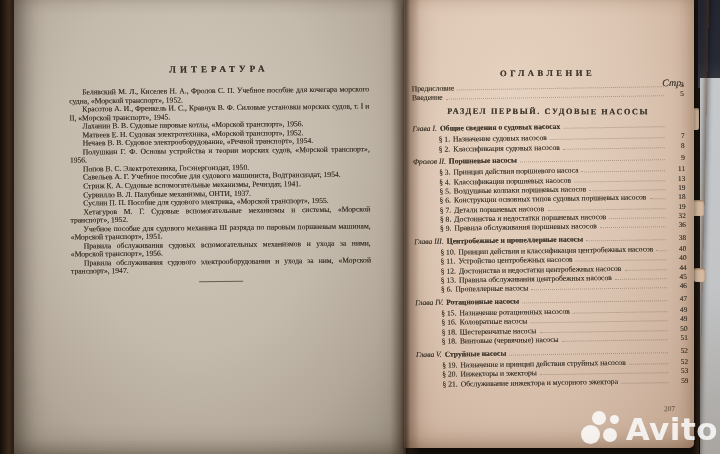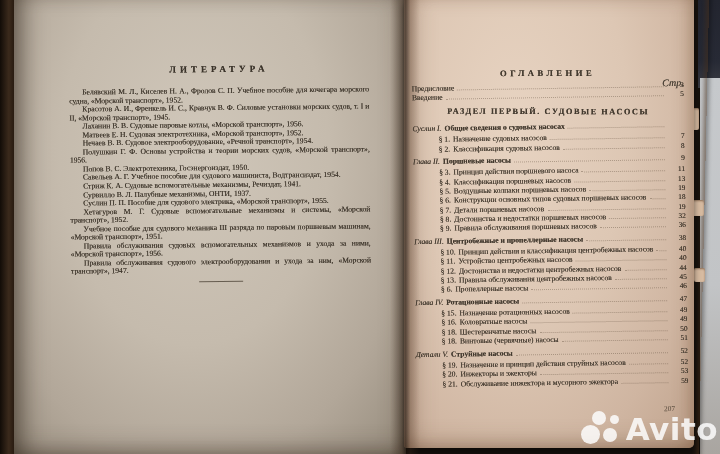--- a/index.html
+++ b/index.html
@@ -188,39 +188,39 @@
       <div class="front-row" data-name="toc-row">
         <span class="f-label" data-name="toc-entry-label">Введение</span>
         <span class="leader" data-name="dot-leader"></span>
         <span class="pg" data-name="toc-page-number">5</span>
       </div>
     </div>
 
     <div class="section-heading" data-name="part-heading">РАЗДЕЛ ПЕРВЫЙ. СУДОВЫЕ НАСОСЫ</div>
 
     <div class="toc-row chapter" data-name="toc-chapter-row">
-      <span class="label" data-name="chapter-label">Суслин I.</span>
+      <span class="label" data-name="chapter-label">Глава I.</span>
       <span class="title" data-name="chapter-title">Общие сведения о судовых насосах</span>
       <span class="leader" data-name="dot-leader"></span>
       <span class="pg" data-name="toc-page-number"></span>
     </div>
     <div class="toc-row section" data-name="toc-section-row">
       <span class="label" data-name="section-label">§ 1.</span>
       <span class="title" data-name="section-title">Назначение судовых насосов</span>
       <span class="leader" data-name="dot-leader"></span>
       <span class="pg" data-name="toc-page-number">7</span>
     </div>
     <div class="toc-row section" data-name="toc-section-row">
       <span class="label" data-name="section-label">§ 2.</span>
       <span class="title" data-name="section-title">Классификация судовых насосов</span>
       <span class="leader" data-name="dot-leader"></span>
       <span class="pg" data-name="toc-page-number">8</span>
     </div>
     <div class="toc-row chapter" data-name="toc-chapter-row">
-      <span class="label" data-name="chapter-label">Глава II.</span>
+      <span class="label" data-name="chapter-label">Фролов II.</span>
       <span class="title" data-name="chapter-title">Поршневые насосы</span>
       <span class="leader" data-name="dot-leader"></span>
       <span class="pg" data-name="toc-page-number">9</span>
     </div>
     <div class="toc-row section" data-name="toc-section-row">
       <span class="label" data-name="section-label">§ 3.</span>
       <span class="title" data-name="section-title">Принцип действия поршневого насоса</span>
       <span class="leader" data-name="dot-leader"></span>
       <span class="pg" data-name="toc-page-number">11</span>
     </div>
@@ -320,21 +320,21 @@
       <span class="leader" data-name="dot-leader"></span>
       <span class="pg" data-name="toc-page-number">50</span>
     </div>
     <div class="toc-row section" data-name="toc-section-row">
       <span class="label" data-name="section-label">§ 18.</span>
       <span class="title" data-name="section-title">Винтовые (червячные) насосы</span>
       <span class="leader" data-name="dot-leader"></span>
       <span class="pg" data-name="toc-page-number">51</span>
     </div>
     <div class="toc-row chapter" data-name="toc-chapter-row">
-      <span class="label" data-name="chapter-label">Детали V.</span>
+      <span class="label" data-name="chapter-label">Глава V.</span>
       <span class="title" data-name="chapter-title">Струйные насосы</span>
       <span class="leader" data-name="dot-leader"></span>
       <span class="pg" data-name="toc-page-number">52</span>
     </div>
     <div class="toc-row section" data-name="toc-section-row">
       <span class="label" data-name="section-label">§ 19.</span>
       <span class="title" data-name="section-title">Назначение и принцип действия струйных насосов</span>
       <span class="leader" data-name="dot-leader"></span>
       <span class="pg" data-name="toc-page-number">52</span>
     </div>

